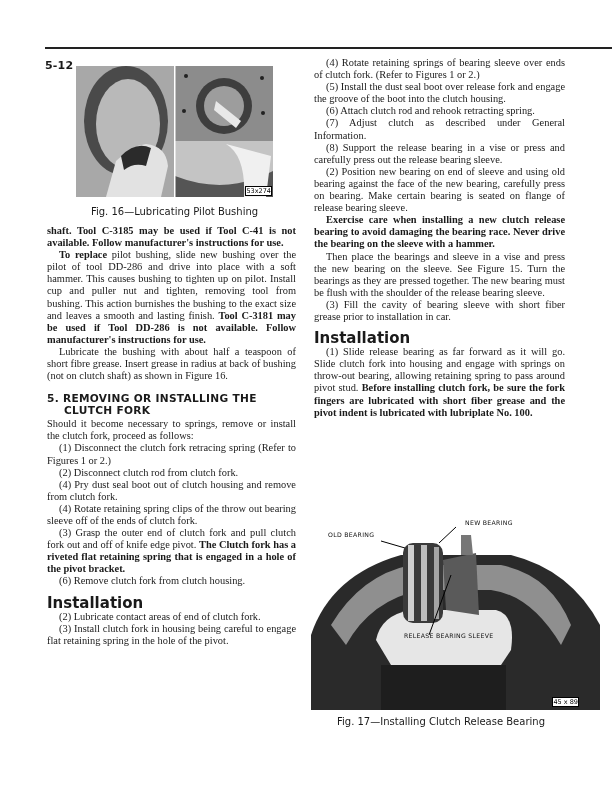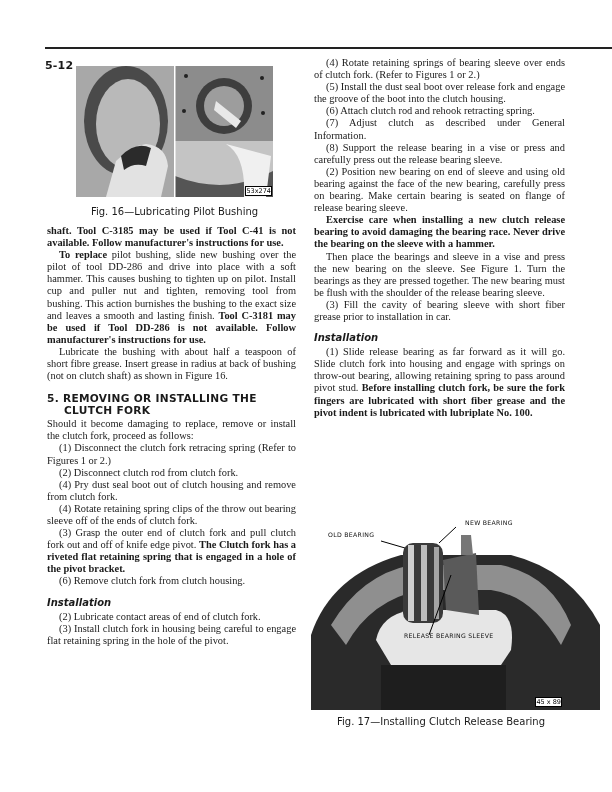--- a/index.html
+++ b/index.html
@@ -5,21 +5,21 @@
   html, body { margin: 0; padding: 0; background: #ffffff; }
   body { width: 612px; height: 792px; position: relative; overflow: hidden; font-family: "Liberation Serif", serif; color: #1a1a1a; }
   .header { position: absolute; left: 45px; top: 31px; width: 567px; height: 16px; border-bottom: 2px solid #222; }
   .header .pg { position: absolute; left: 0; top: 0; font-family: "DejaVu Sans", sans-serif; font-weight: bold; font-size: 11px; letter-spacing: 0.2px; margin-top: 28px; }
   .header .title { position: absolute; left: 60px; top: 0; font-family: "DejaVu Sans", sans-serif; font-weight: bold; font-size: 11px; margin-top: 36px; }
   .col { position: absolute; font-size: 10.4px; line-height: 12.1px; text-align: justify; }
   .col p { margin: 0; }
   .ind { text-indent: 12px; }
   .h2 { font-family: "DejaVu Sans", sans-serif; font-weight: bold; font-size: 10.6px; line-height: 12px; margin: 10px 0 2px 0; letter-spacing: 0.3px; }
   .h2 .l2 { padding-left: 17px; display: block; }
-  .h3 { font-family: "DejaVu Sans", sans-serif; font-weight: bold; font-style: italic; font-size: 10px; margin: 9px 0 2px 0; }
+  .h3 { font-family: "DejaVu Sans", sans-serif; font-weight: bold; font-size: 15px; margin: 9px 0 2px 0; }
   b { font-weight: bold; }
   .caption { font-family: "DejaVu Sans", sans-serif; font-weight: normal; font-size: 10px; text-align: center; }
   .fig16 { position: absolute; left: 76px; top: 66px; width: 197px; height: 131px; background: #9a9a9a; overflow: hidden; }
   .fig17 { position: absolute; left: 311px; top: 515px; width: 289px; height: 195px; overflow: hidden; }
   .tag { position: absolute; background: #fff; color: #000; font-family: "DejaVu Sans", sans-serif; font-size: 6.5px; padding: 0 0; border: 1px solid #000; }
   .lbl { position: absolute; font-family: "DejaVu Sans", sans-serif; font-size: 6.2px; color: #111; letter-spacing: 0.3px; background: transparent; }
 </style>
 </head>
 <body>
 
@@ -54,21 +54,21 @@
 
 <div class="col" style="left:47px; top:225px; width:249px;">
   <p><b>shaft. Tool C-3185 may be used if Tool C-41 is not available. Follow manufacturer's instructions for use.</b></p>
   <p class="ind"><b>To replace</b><span> pilot bushing, slide new bushing over the pilot of tool DD-286 and drive into place with a soft hammer. This causes bushing to tighten up on pilot. Install cup and puller nut and tighten, removing tool from bushing. This action burnishes the bushing to the exact size and leaves a smooth and lasting finish. </span><b>Tool C-3181 may be used if Tool DD-286 is not available. Follow manufacturer's instructions for use.</b></p>
   <p class="ind">Lubricate the bushing with about half a teaspoon of short fibre grease. Insert grease in radius at back of bushing (not on clutch shaft) as shown in Figure 16.</p>
 
   <div class="h2">
     <span>5. REMOVING OR INSTALLING THE</span>
     <span class="l2">CLUTCH FORK</span>
   </div>
-  <p>Should it become damaging to replace, remove or install the clutch fork, proceed as follows:</p>
+  <p>Should it become necessary to springs, remove or install the clutch fork, proceed as follows:</p>
   <p class="ind">(1) Disconnect the clutch fork retracing spring (Refer to Figures 1 or 2.)</p>
   <p class="ind">(2) Disconnect clutch rod from clutch fork.</p>
   <p class="ind">(4) Pry dust seal boot out of clutch housing and remove from clutch fork.</p>
   <p class="ind">(4) Rotate retaining spring clips of the throw out bearing sleeve off of the ends of clutch fork.</p>
   <p class="ind"><span>(3) Grasp the outer end of clutch fork and pull clutch fork out and off of knife edge pivot. </span><b>The Clutch fork has a riveted flat retaining spring that is engaged in a hole of the pivot bracket.</b></p>
   <p class="ind">(6) Remove clutch fork from clutch housing.</p>
 
   <div class="h3">Installation</div>
   <p class="ind">(2) Lubricate contact areas of end of clutch fork.</p>
   <p class="ind">(3) Install clutch fork in housing being careful to engage flat retaining spring in the hole of the pivot.</p>
@@ -76,21 +76,21 @@
 
 <div class="col" style="left:314px; top:57px; width:251px;">
   <p class="ind">(4) Rotate retaining springs of bearing sleeve over ends of clutch fork. (Refer to Figures 1 or 2.)</p>
   <p class="ind">(5) Install the dust seal boot over release fork and engage the groove of the boot into the clutch housing.</p>
   <p class="ind">(6) Attach clutch rod and rehook retracting spring.</p>
   <p class="ind">(7) Adjust clutch as described under General Information.</p>
 
   <p class="ind">(8) Support the release bearing in a vise or press and carefully press out the release bearing sleeve.</p>
   <p class="ind">(2) Position new bearing on end of sleeve and using old bearing against the face of the new bearing, carefully press on bearing. Make certain bearing is seated on flange of release bearing sleeve.</p>
   <p class="ind"><b>Exercise care when installing a new clutch release bearing to avoid damaging the bearing race. Never drive the bearing on the sleeve with a hammer.</b></p>
-  <p class="ind">Then place the bearings and sleeve in a vise and press the new bearing on the sleeve. See Figure 1. Turn the bearings as they are pressed together. The new bearing must be flush with the shoulder of the release bearing sleeve.</p>
+  <p class="ind">Then place the bearings and sleeve in a vise and press the new bearing on the sleeve. See Figure 15. Turn the bearings as they are pressed together. The new bearing must be flush with the shoulder of the release bearing sleeve.</p>
   <p class="ind">(3) Fill the cavity of bearing sleeve with short fiber grease prior to installation in car.</p>
 
   <div class="h3">Installation</div>
   <p class="ind"><span>(1) Slide release bearing as far forward as it will go. Slide clutch fork into housing and engage with springs on throw-out bearing, allowing retaining spring to pass around pivot stud. </span><b>Before installing clutch fork, be sure the fork fingers are lubricated with short fiber grease and the pivot indent is lubricated with lubriplate No. 100.</b></p>
 </div>
 
 <div class="fig17">
   <svg width="289" height="195" viewBox="0 0 289 195">
     <rect x="0" y="0" width="289" height="195" fill="#ffffff"></rect>
     <path d="M0 195 L0 120 Q20 60 90 40 L200 40 Q260 55 289 110 L289 195 Z" fill="#2a2a2a"></path>
@@ -103,15 +103,15 @@
     <rect x="123" y="32" width="5" height="72" fill="#a5a5a5"></rect>
     <path d="M132 45 L165 38 L168 100 L135 95 Z" fill="#5a5a5a"></path>
     <path d="M150 20 L160 20 L162 40 L150 40 Z" fill="#777"></path>
     <line x1="145" y1="12" x2="128" y2="28" stroke="#000" stroke-width="1"></line>
     <line x1="70" y1="26" x2="94" y2="33" stroke="#000" stroke-width="1"></line>
     <line x1="118" y1="120" x2="140" y2="60" stroke="#000" stroke-width="1"></line>
   </svg>
   <span class="lbl" style="left:154px; top:4px;">NEW BEARING</span>
   <span class="lbl" style="left:17px; top:16px;">OLD BEARING</span>
   <span class="lbl" style="left:93px; top:117px;">RELEASE BEARING SLEEVE</span>
-  <span class="tag" style="right:38px; bottom:3px;text-align:right;">45 x 89</span>
+  <span class="tag" style="right:21px; bottom:3px;text-align:right;">45 x 89</span>
 </div>
 <div class="caption" style="position:absolute; left:311px; top:716px; width:260px;">Fig. 17—Installing Clutch Release Bearing</div>
 
 </body></html>

